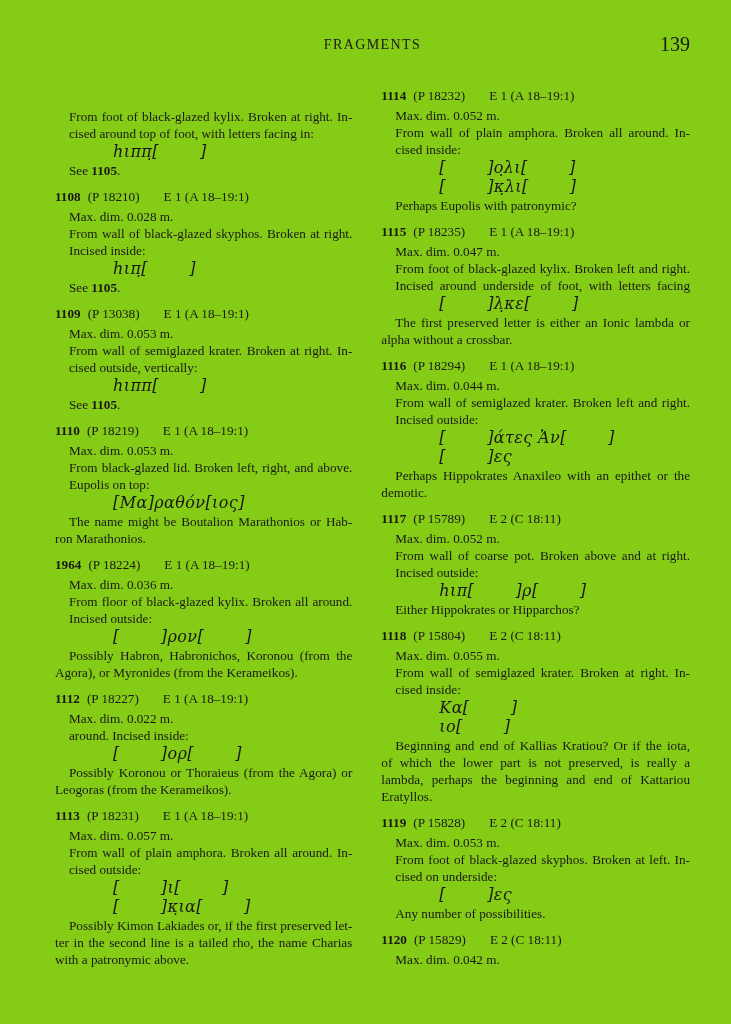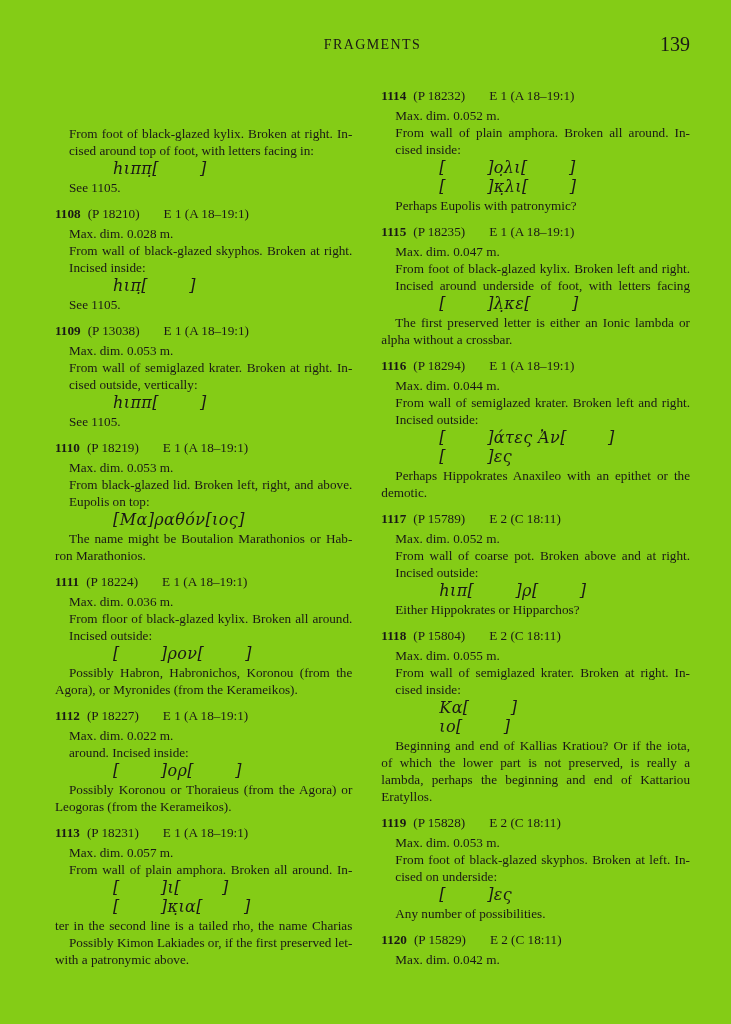--- a/index.html
+++ b/index.html
@@ -61,21 +61,21 @@
     text-align: left;
   }
   .jline {
     text-align: justify;
     text-align-last: justify;
   }
   .block.body .line { padding-left: 14px; }
   .block.comment .line.first { padding-left: 14px; }
 
   .see-ref { padding-left: 14px; }
-  .see-ref b { font-weight: 400; margin-top: 45px; }
+  .see-ref b { font-weight: 700; margin-top: 45px; }
 
   .greek-line {
     margin: 1px 0 2px 58px;
     font-style: italic;
     font-family: "DejaVu Serif", "Liberation Serif", serif;
     font-size: 16px;
     letter-spacing: 0.4px;
     white-space: pre;
   }
 </style>
@@ -121,21 +121,21 @@
         </div>
         <div class="block body">
           <div class="line jline first">From black-glazed lid. Broken left, right, and above.</div>
           <div class="line">Eupolis on top:</div>
         </div>
         <div class="greek-line">[Μα]ραθόν[ιος]</div>
         <div class="block comment">
           <div class="line jline first">The name might be Boutalion Marathonios or Hab-</div>
           <div class="line">ron Marathonios.</div>
         </div>
-        <div class="entry-heading"><span class="entry-num">1111</span><span class="entry-cat">(P 18224)</span><span class="entry-ref">E 1 (A 18–19:1)</span></div>
+        <div class="entry-heading"><span class="entry-num">1964</span><span class="entry-cat">(P 18224)</span><span class="entry-ref">E 1 (A 18–19:1)</span></div>
         <div class="block body">
           <div class="line first">Max. dim. 0.036 m.</div>
         </div>
         <div class="block body">
           <div class="line jline first">From floor of black-glazed kylix. Broken all around.</div>
           <div class="line">Incised outside:</div>
         </div>
         <div class="greek-line">[   ]ρον[   ]</div>
         <div class="block comment">
           <div class="line jline first">Possibly Habron, Habronichos, Koronou (from the</div>
@@ -152,26 +152,27 @@
         <div class="block comment">
           <div class="line jline first">Possibly Koronou or Thoraieus (from the Agora) or</div>
           <div class="line">Leogoras (from the Kerameikos).</div>
         </div>
         <div class="entry-heading"><span class="entry-num">1113</span><span class="entry-cat">(P 18231)</span><span class="entry-ref">E 1 (A 18–19:1)</span></div>
         <div class="block body">
           <div class="line first">Max. dim. 0.057 m.</div>
         </div>
         <div class="block body">
           <div class="line jline first">From wall of plain amphora. Broken all around. In-</div>
+          <div class="line">cised outside:</div>
         </div>
         <div class="greek-line">[   ]ι[   ]</div>
         <div class="greek-line">[   ]κ̣ια[   ]</div>
         <div class="block comment">
+          <div class="line jline first">Possibly Kimon Lakiades or, if the first preserved let-</div>
           <div class="line jline">ter in the second line is a tailed rho, the name Charias</div>
-          <div class="line jline first">Possibly Kimon Lakiades or, if the first preserved let-</div>
           <div class="line">with a patronymic above.</div>
         </div>
       </div>
     <div class="column column-right" id="col-right">
         <div class="entry-heading"><span class="entry-num">1114</span><span class="entry-cat">(P 18232)</span><span class="entry-ref">E 1 (A 18–19:1)</span></div>
         <div class="block body">
           <div class="line first">Max. dim. 0.052 m.</div>
         </div>
         <div class="block body">
           <div class="line jline first">From wall of plain amphora. Broken all around. In-</div>

